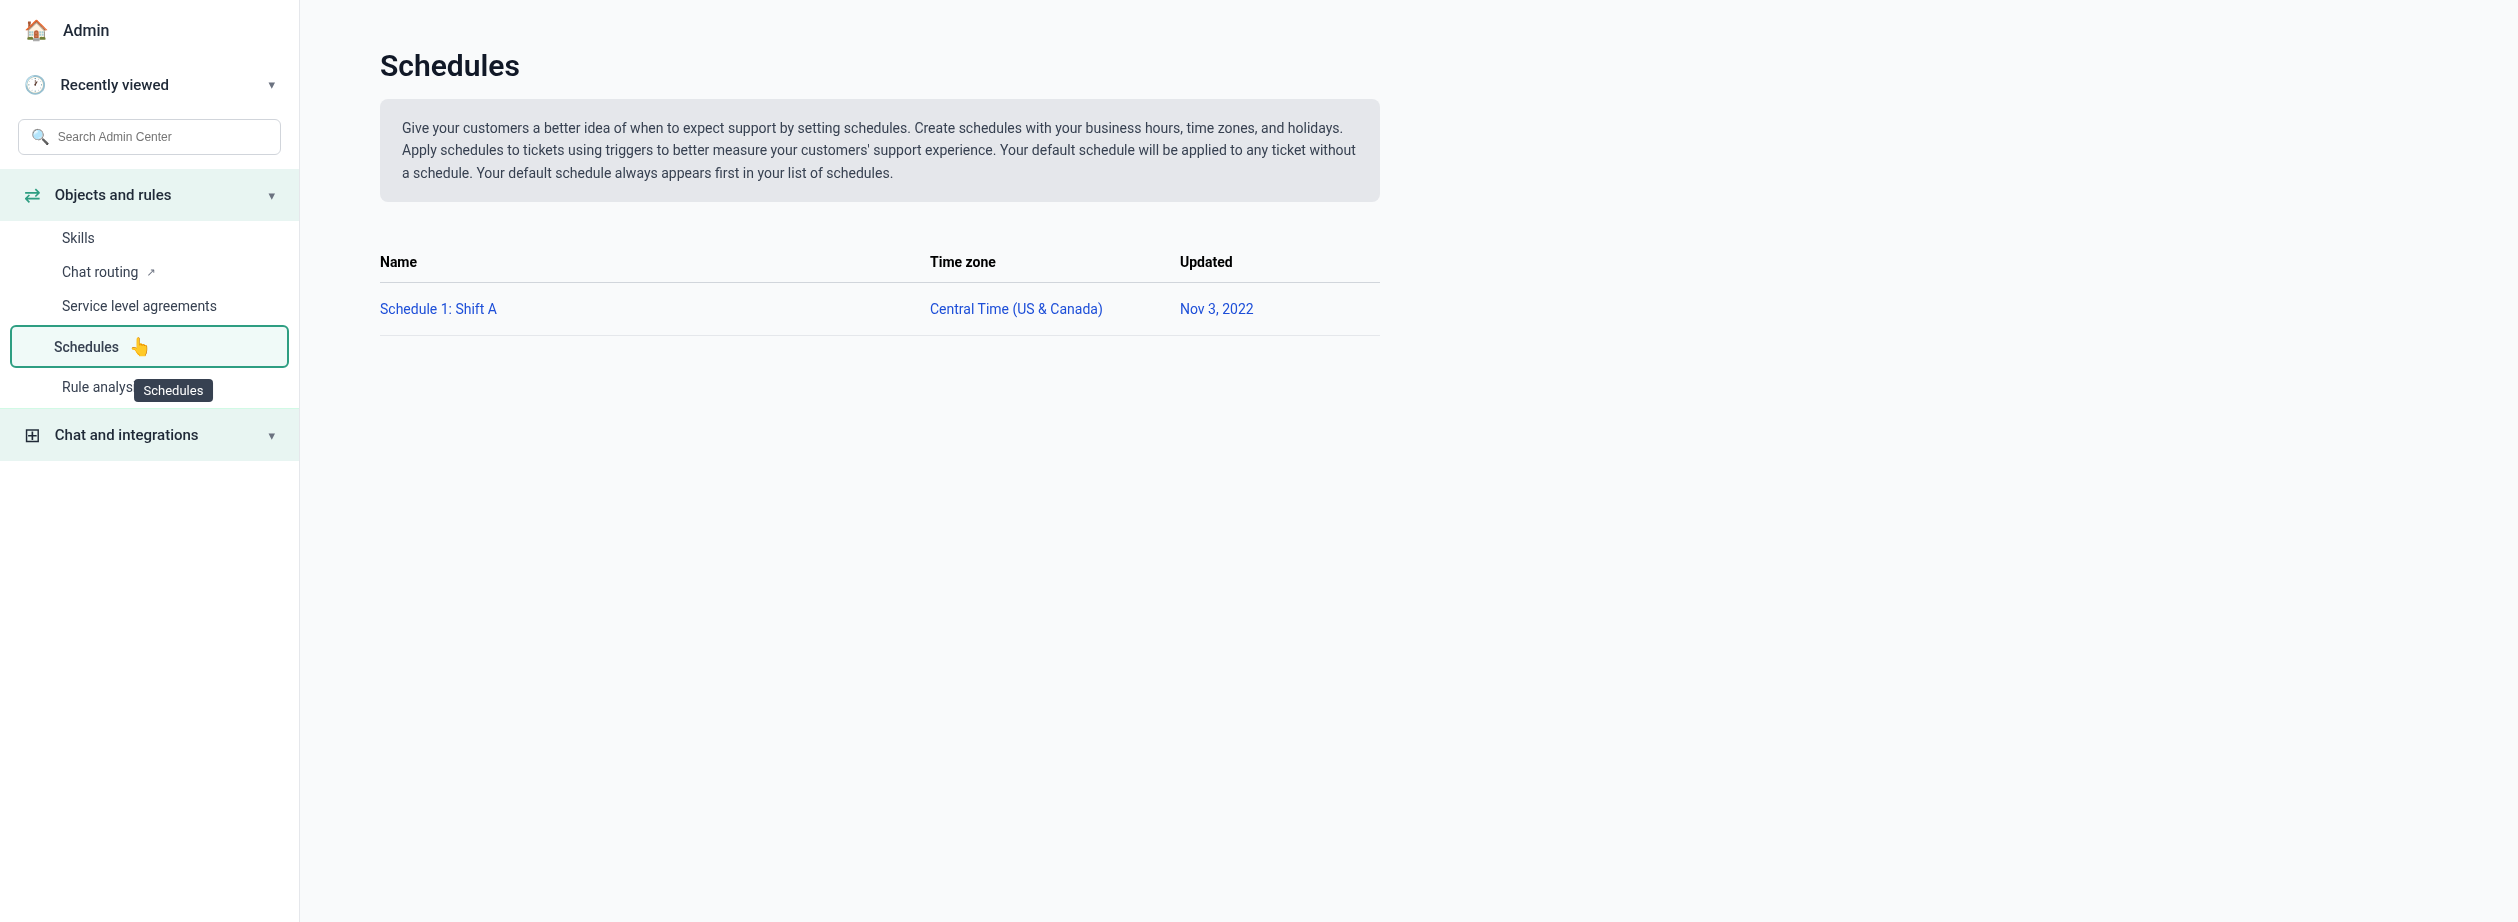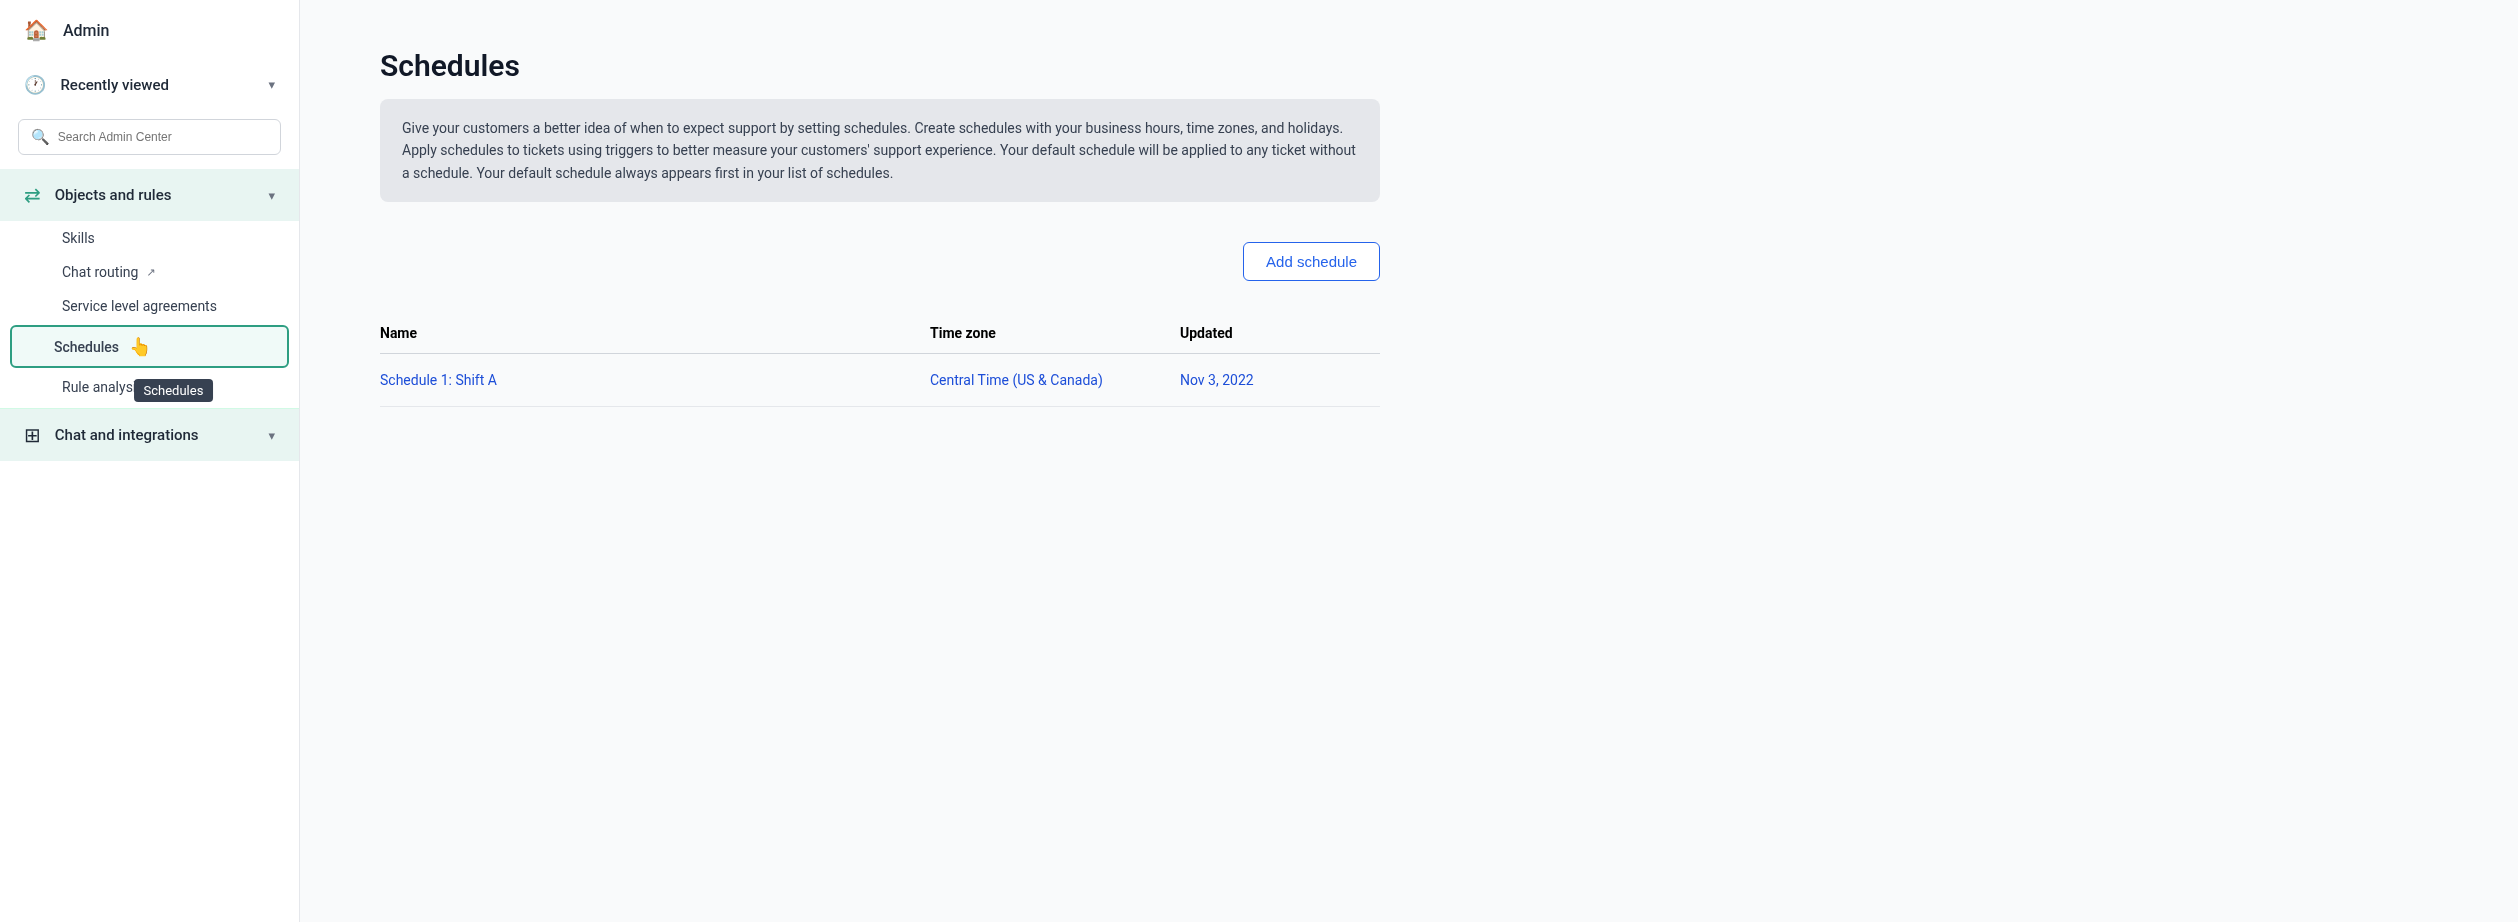--- a/index.html
+++ b/index.html
@@ -280,23 +280,20 @@
   </div>
 
 </nav>
 
 <main class="main">
 
   <h1 class="page-title">Schedules</h1>
 
   <div class="description-box">Give your customers a better idea of when to expect support by setting schedules. Create schedules with your business hours, time zones, and holidays. Apply schedules to tickets using triggers to better measure your customers' support experience. Your default schedule will be applied to any ticket without a schedule. Your default schedule always appears first in your list of schedules.</div>
 
-  <div class="add-schedule-btn">
-    <button>Add schedule</button>
-  </div>
 
   <table class="schedules-table">
     <thead>
       <tr>
         <th class="col-name">Name</th>
         <th class="col-tz">Time zone</th>
         <th class="col-updated">Updated</th>
       </tr>
     </thead>
     <tbody id="schedules-tbody">

